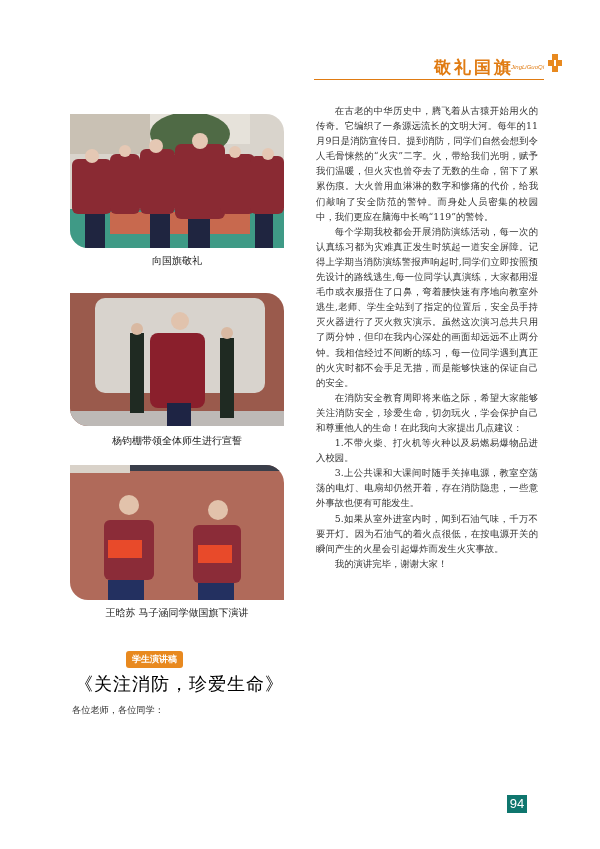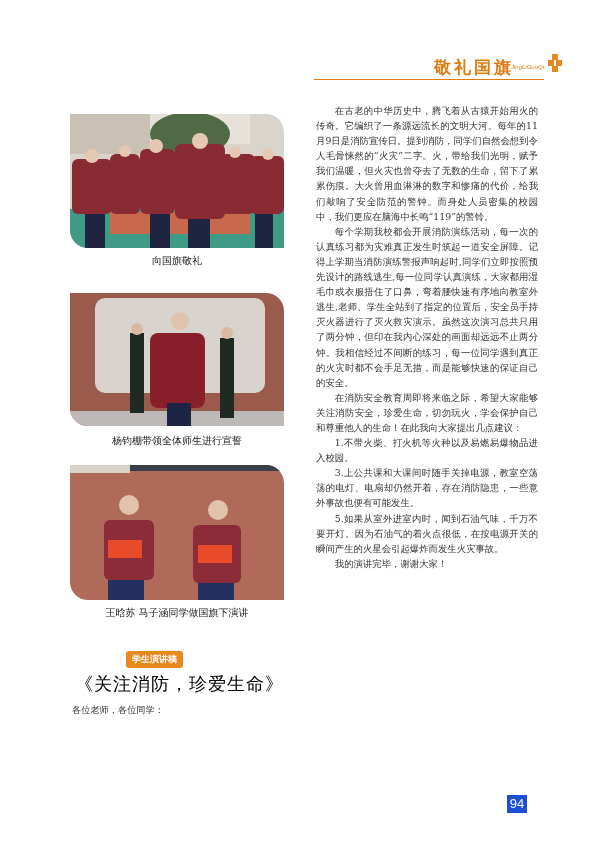--- a/index.html
+++ b/index.html
@@ -43,21 +43,21 @@
     font-size: 18px; letter-spacing: 1px; color: #000000;
   }
   .col-left {
     position: absolute; left: 72px; top: 702px; width: 214px;
     font-size: 9.2px; line-height: 15px; color: #333; text-align: justify;
   }
   .col-left p { margin: 0; }
   .col-left p.indent { text-indent: 2em; }
 
   .page-num {
-    position: absolute; left: 507px; top: 795px; width: 20px; height: 18px; background: #1d4ed8;
+    position: absolute; left: 507px; top: 795px; width: 20px; height: 18px; background: #0f766e;
     color: #fff; font-family: "Liberation Sans", sans-serif; font-size: 13px; text-align: center; line-height: 18px;
   }
 </style>
 </head>
 <body>
 
 <div class="header">
   <span class="title">敬礼国旗</span>
   <span class="pinyin">JingLiGuoQi</span>
   <div class="rule"></div>

